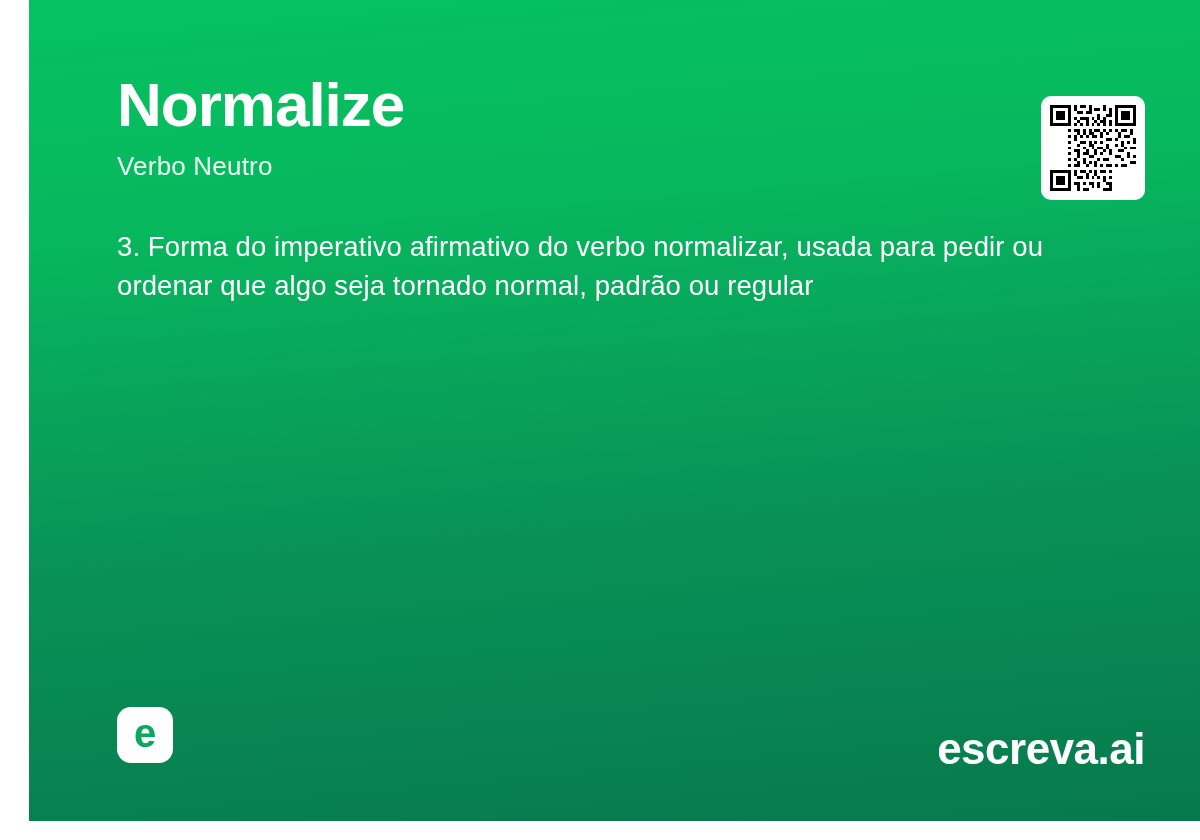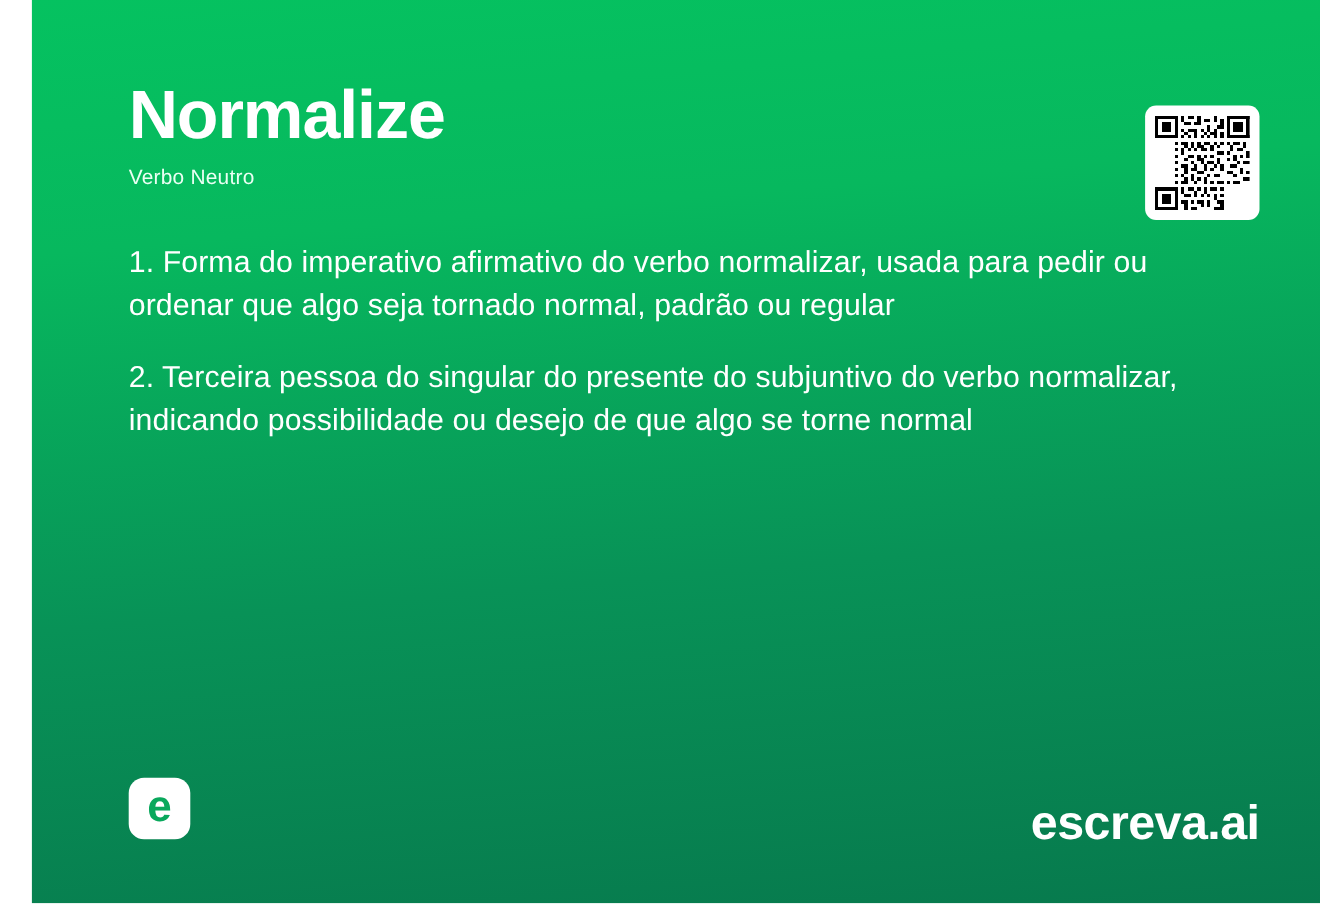--- a/index.html
+++ b/index.html
@@ -37,21 +37,21 @@
     line-height: 1.05;
     font-weight: bold;
     color: #ffffff;
     letter-spacing: -1px;
     margin: 0;
     padding: 0;
   }
 
   .pos {
     margin-top: 14px;
-    font-size: 19px;
+    font-size: 26px;
     color: #eafff3;
     font-weight: normal;
     letter-spacing: 0.2px;
   }
 
   .definitions {
     margin-top: 46px;
     width: 1010px;
   }
 
@@ -280,22 +280,21 @@
           <rect x="12" y="28" width="1" height="1"></rect>
             <rect x="14" y="27" width="1" height="1"></rect>
           <rect x="18" y="28" width="2" height="1"></rect>
             <rect x="11" y="28" width="1" height="1"></rect>
           <rect x="20" y="27" width="1" height="2"></rect>
         </g>
       </svg>
     </div>
 
     <div class="definitions">
-      <p class="definition">1. Forma do imperativo afirmativo do verbo normalizar, usada para pedir ou ordenar que algo seja tornado normal, padrão ou regular</p>
-      <p class="definition">2. Terceira pessoa do singular do presente do subjuntivo do verbo normalizar, indicando possibilidade ou desejo de que algo se torne normal</p>
+      <p class="definition">3. Forma do imperativo afirmativo do verbo normalizar, usada para pedir ou ordenar que algo seja tornado normal, padrão ou regular</p>
     </div>
   </div>
 
   <div class="footer">
     <div class="logo-badge">
       <span>e</span>
     </div>
     <div class="brand">escreva.ai</div>
   </div>
 </div>

